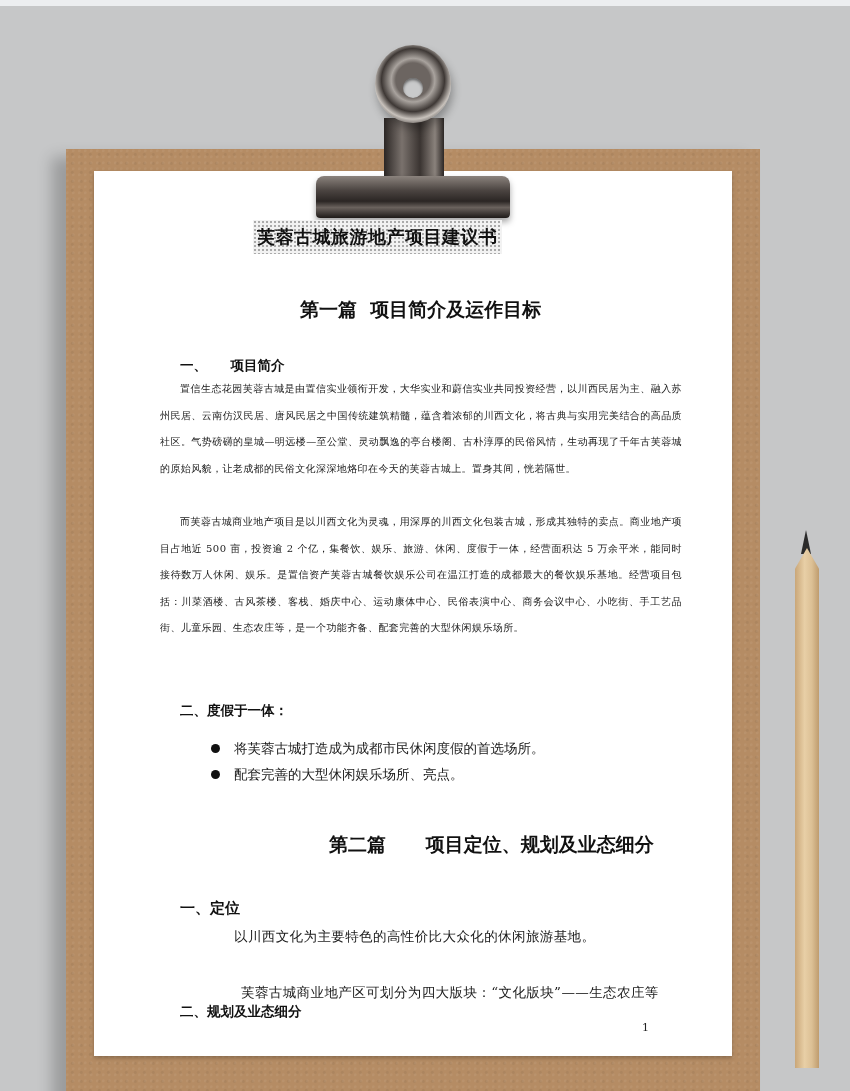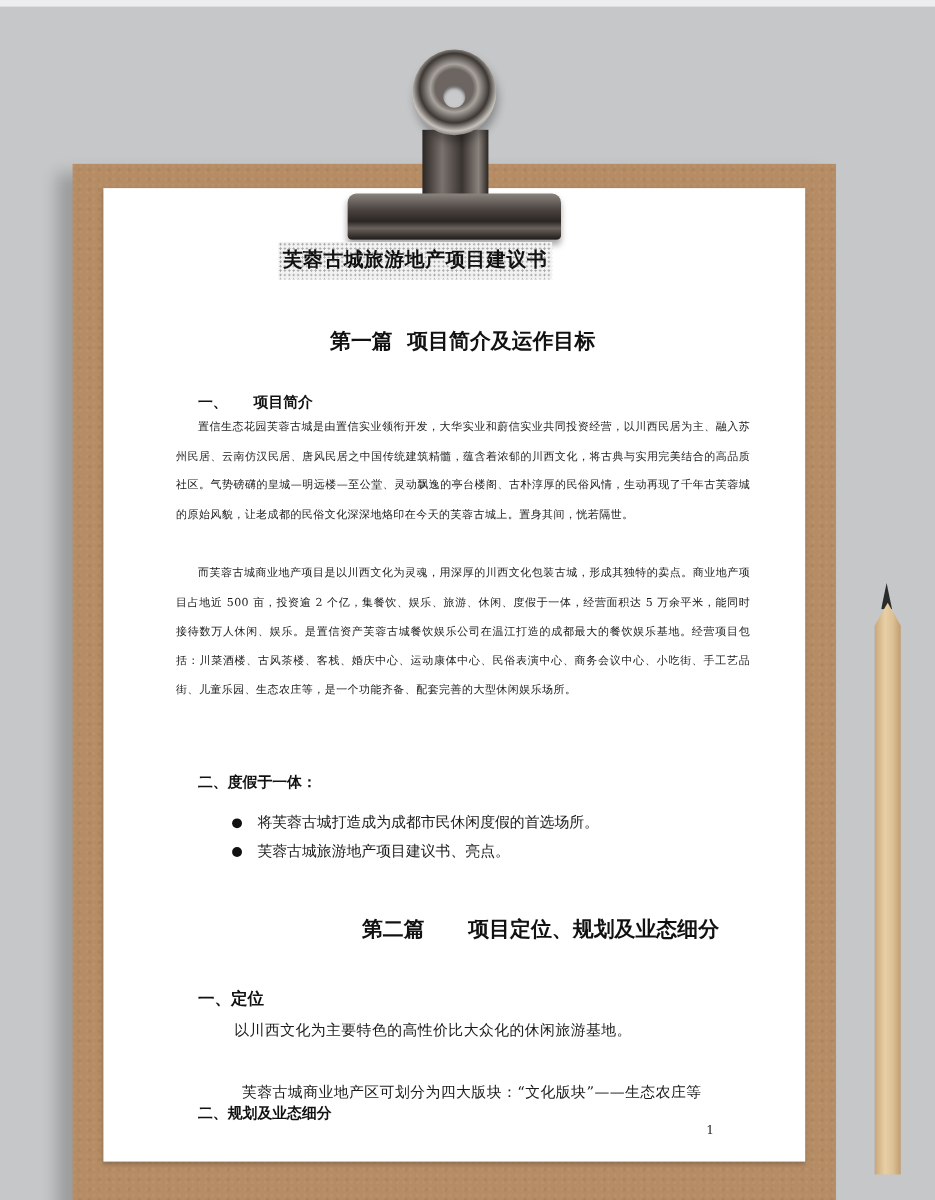--- a/index.html
+++ b/index.html
@@ -79,21 +79,21 @@
     text-align: justify; text-indent: 2em; letter-spacing: 0.4px;
   }
   .bullets { position: absolute; left: 198px; top: 724px; margin: 12px; padding: 0; list-style: none; }
   .bullets li {
     font-size: 13.5px; line-height: 25.5px; color: #1a1a1a; position: relative; padding-left: 24px;
   }
   .bullet-dot {
     position: absolute; left: 1px; top: 8px; width: 9px; height: 9px; border-radius: 50%; background: #111;
   }
   .line-text {
-    position: absolute; font-size: 13.5px; color: #1a1a1a; white-space: nowrap; letter-spacing: 0.4px;
+    position: absolute; font-size: 13.5px; color: #1a1a1a; white-space: nowrap; letter-spacing: 0.4px; margin-left: 21px;
   }
   .page-num { position: absolute; left: 642px; top: 1021px; font-size: 11px; color: #222; }
 </style>
 </head>
 <body>
 
 <div class="topbar"></div>
 
 <div class="board"></div>
 <div class="paper"></div>
@@ -112,21 +112,21 @@
 
 <div class="sec-head" style="left:180px; top:357px;">一、     项目简介</div>
 
 <div class="para" style="top:376px;">置信生态花园芙蓉古城是由置信实业领衔开发，大华实业和蔚信实业共同投资经营，以川西民居为主、融入苏州民居、云南仿汉民居、唐风民居之中国传统建筑精髓，蕴含着浓郁的川西文化，将古典与实用完美结合的高品质社区。气势磅礴的皇城—明远楼—至公堂、灵动飘逸的亭台楼阁、古朴淳厚的民俗风情，生动再现了千年古芙蓉城的原始风貌，让老成都的民俗文化深深地烙印在今天的芙蓉古城上。置身其间，恍若隔世。</div>
 <div class="para" style="top:509px;">而芙蓉古城商业地产项目是以川西文化为灵魂，用深厚的川西文化包装古城，形成其独特的卖点。商业地产项目占地近 500 亩，投资逾 2 个亿，集餐饮、娱乐、旅游、休闲、度假于一体，经营面积达 5 万余平米，能同时接待数万人休闲、娱乐。是置信资产芙蓉古城餐饮娱乐公司在温江打造的成都最大的餐饮娱乐基地。经营项目包括：川菜酒楼、古风茶楼、客栈、婚庆中心、运动康体中心、民俗表演中心、商务会议中心、小吃街、手工艺品街、儿童乐园、生态农庄等，是一个功能齐备、配套完善的大型休闲娱乐场所。</div>
 
 <div class="sec-head" style="left:180px; top:702px;">二、度假于一体：</div>
 
 <ul class="bullets">
   <li><span class="bullet-dot"></span><span>将芙蓉古城打造成为成都市民休闲度假的首选场所。</span></li>
-  <li><span class="bullet-dot"></span><span>芙蓉古城旅游地产项目建议书、亮点。</span></li>
+  <li><span class="bullet-dot"></span><span>配套完善的大型休闲娱乐场所、亮点。</span></li>
 </ul>
 
 <div class="part-title" style="left:282px; top:832px;margin-left:47px;">第二篇      项目定位、规划及业态细分</div>
 
 <div class="sec-head" style="left:180px; top:899px; font-size:15px;">一、定位</div>
 <div class="line-text" style="left:213px; top:928px;">以川西文化为主要特色的高性价比大众化的休闲旅游基地。</div>
 
 <div class="sec-head" style="left:180px; top:957px;margin-top:46px;">二、规划及业态细分</div>
 <div class="line-text" style="left:220px; top:984px;">芙蓉古城商业地产区可划分为四大版块：“文化版块”——生态农庄等</div>
 

